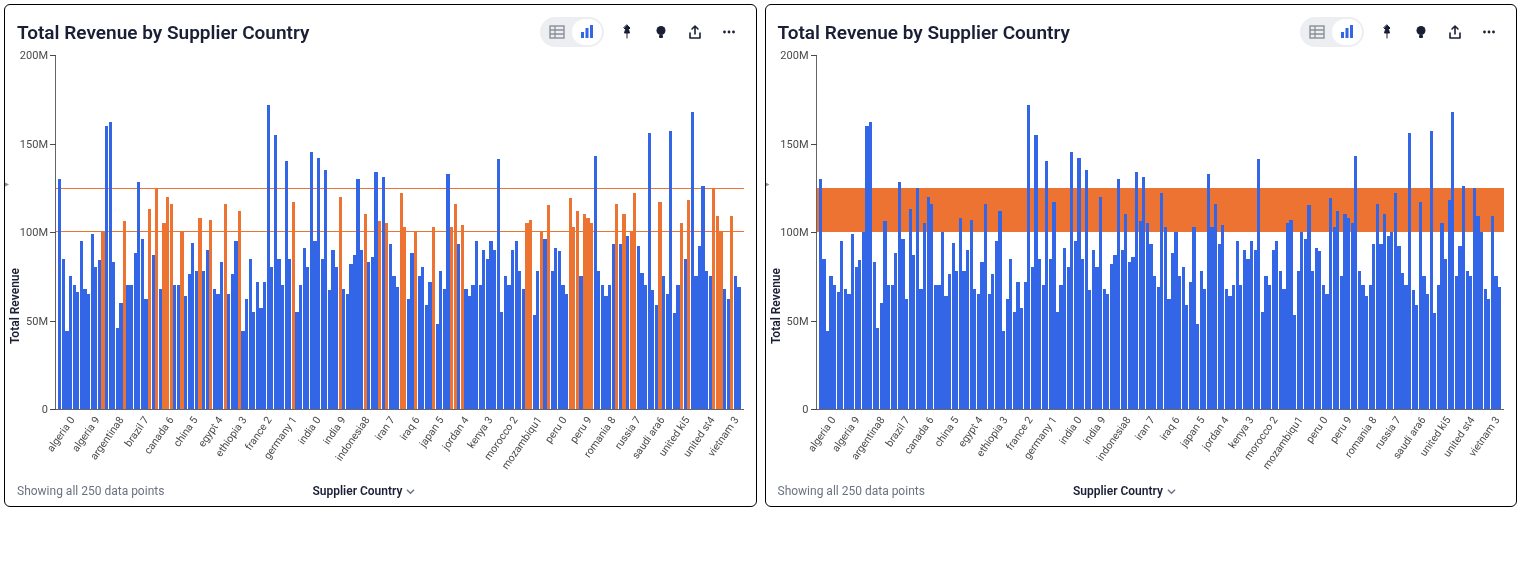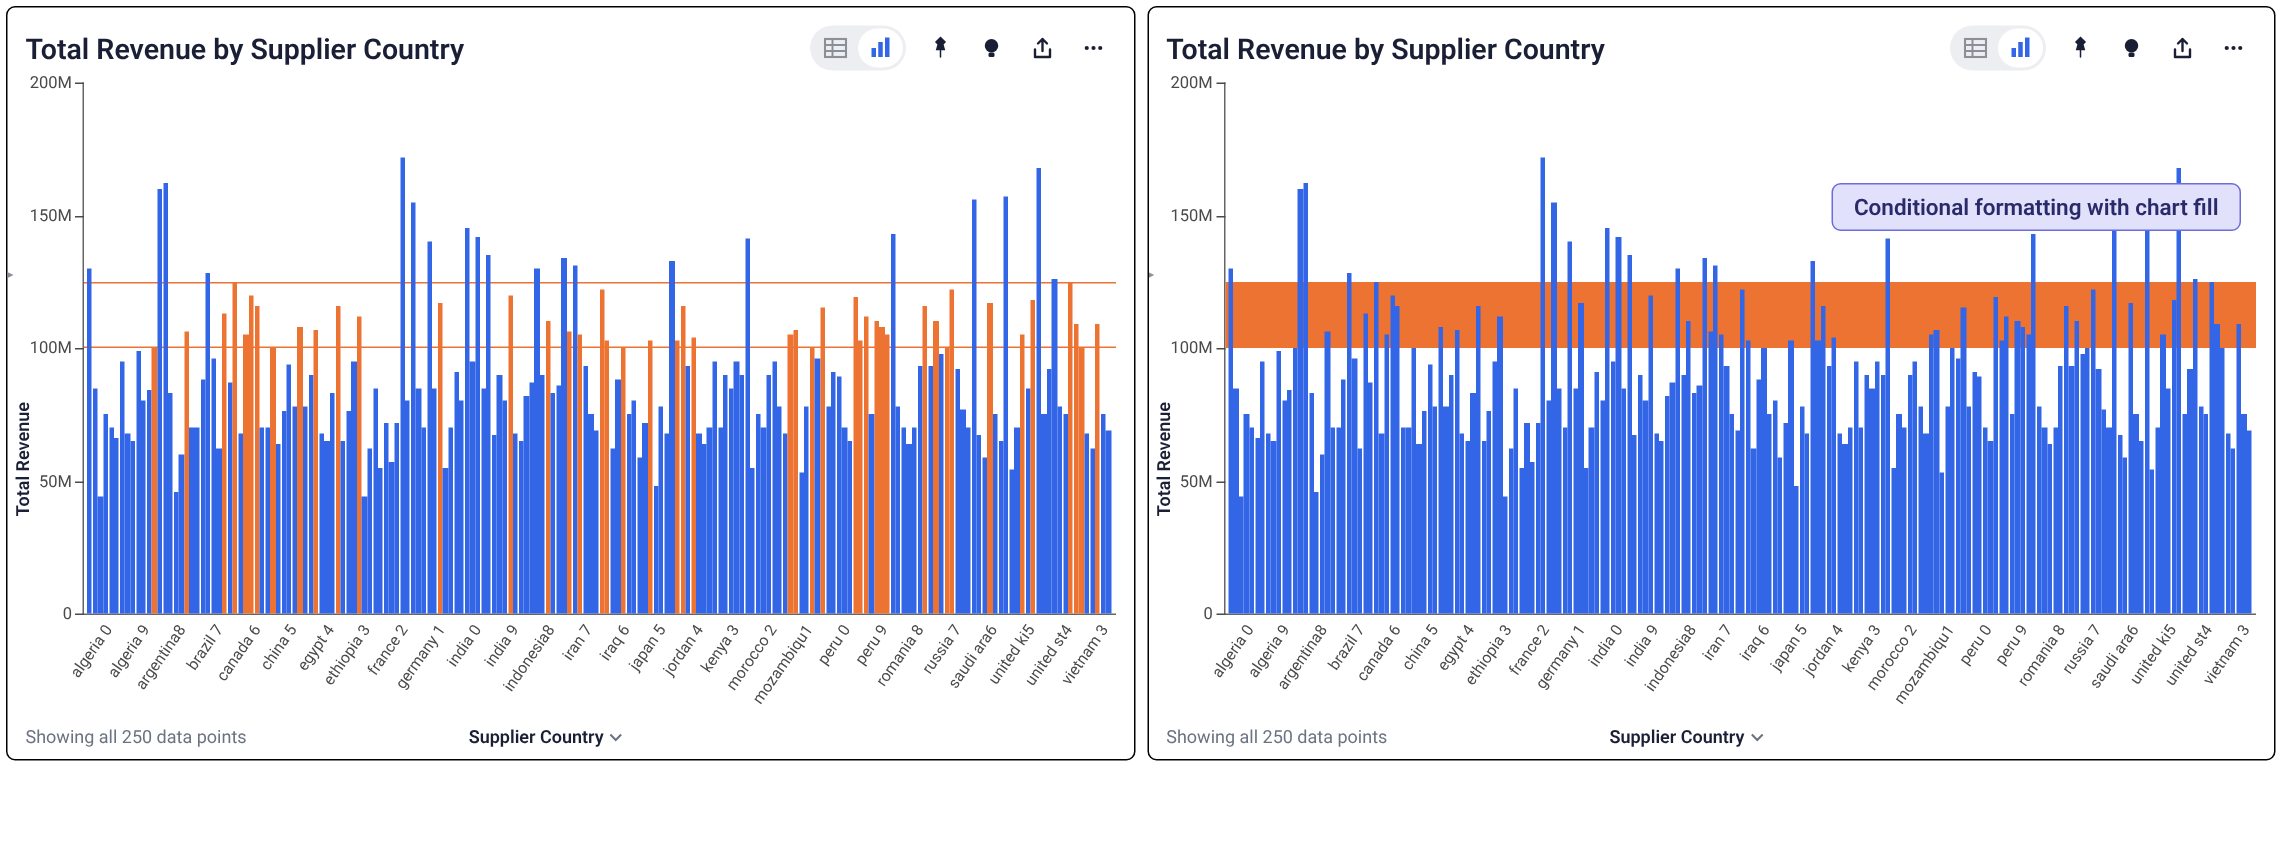--- a/index.html
+++ b/index.html
@@ -717,21 +717,20 @@
             <div class="bar" style="height: 37.5%; background: rgb(51, 102, 230);"></div>
             <div class="bar" style="height: 62.5%; background: rgb(51, 102, 230);"></div>
             <div class="bar" style="height: 54.5%; background: rgb(51, 102, 230);"></div>
             <div class="bar" style="height: 50%; background: rgb(51, 102, 230);"></div>
             <div class="bar" style="height: 34%; background: rgb(51, 102, 230);"></div>
             <div class="bar" style="height: 31%; background: rgb(51, 102, 230);"></div>
             <div class="bar" style="height: 54.5%; background: rgb(51, 102, 230);"></div>
             <div class="bar" style="height: 37.5%; background: rgb(51, 102, 230);"></div>
             <div class="bar" style="height: 34.5%; background: rgb(51, 102, 230);"></div>
           </div>
-          <div class="callout" style="right: 10px; top: 19%;">Conditional formatting with chart fill</div>
         </div>
       <div class="xticks">
           <div class="xtick" style="left: 1.78571%;">algeria 0</div>
           <div class="xtick" style="left: 5.35714%;">algeria 9</div>
           <div class="xtick" style="left: 8.92857%;">argentina8</div>
           <div class="xtick" style="left: 12.5%;">brazil 7</div>
           <div class="xtick" style="left: 16.0714%;">canada 6</div>
           <div class="xtick" style="left: 19.6429%;">china 5</div>
           <div class="xtick" style="left: 23.2143%;">egypt 4</div>
           <div class="xtick" style="left: 26.7857%;">ethiopia 3</div>

